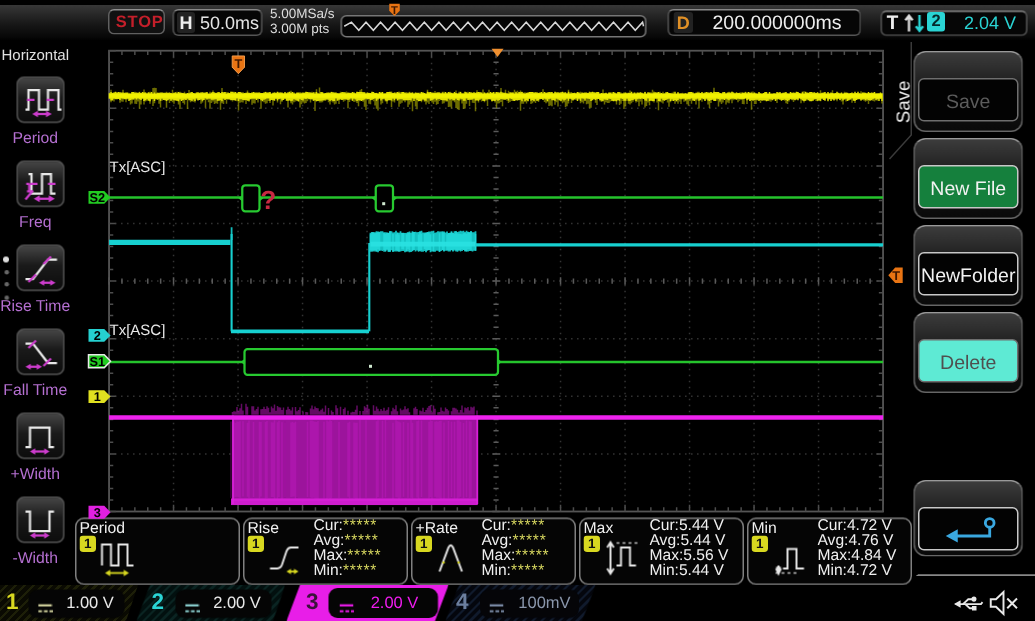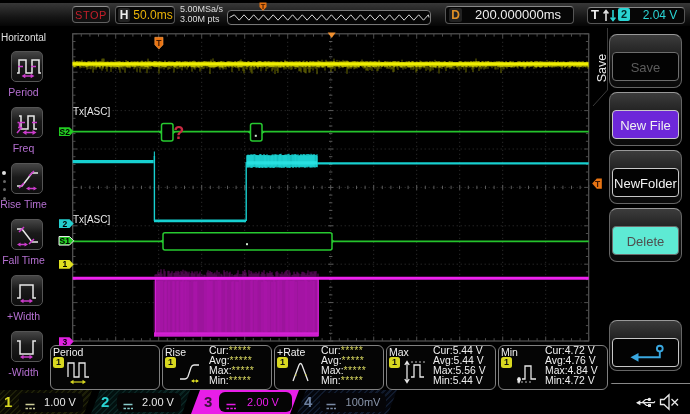--- a/index.html
+++ b/index.html
@@ -2,24 +2,24 @@
 <html><head><meta charset="utf-8">
 <style>
 html,body {margin:0;padding:0;background:#000;width:690px;height:414px;overflow:hidden}
 * {box-sizing:border-box;font-family:"Liberation Sans",sans-serif}
 div,span {will-change:transform}
 </style></head>
 <body>
 <div style="position:relative;width:690px;height:414px;background:#000">
 <div style="position:absolute;left:0;top:0;width:690px;height:28px;background:#000">
 <div style="position:absolute;left:0;top:3px;width:690px;height:23px;background:linear-gradient(#383838,#161616 60%,#050505)"></div>
-<div style="position:absolute;left:72px;top:6px;width:38px;height:17px;background:#111;border:1px solid #606060;border-top-color:#909090;border-radius:4px;text-align:center;line-height:17px;font-size:11px;font-weight:normal;color:#c41f2a;letter-spacing:0.5px">STOP</div>
+<div style="position:absolute;left:72px;top:6px;width:38px;height:17px;background:#111;border:1px solid #606060;border-top-color:#909090;border-radius:4px;text-align:right;line-height:17px;font-size:11px;font-weight:bold;color:#c41f2a;letter-spacing:0.5px">STOP</div>
 <div style="position:absolute;left:115px;top:6px;width:60px;height:18px;background:#060606;border:1px solid #555;border-top-color:#888;border-radius:4px"></div>
 <div style="position:absolute;left:118px;top:8px;width:12px;height:14px;background:#222;border-radius:2px;text-align:center;line-height:14px;font-size:12px;font-weight:bold;color:#eee">H</div>
-<div style="position:absolute;left:132px;top:7px;width:42px;height:16px;text-align:center;line-height:16px;font-size:12px;color:#eab308">50.0ms</div>
+<div style="position:absolute;left:132px;top:7px;width:42px;height:16px;text-align:center;line-height:16px;font-size:12px;color:#e5e5e5">50.0ms</div>
 <div style="position:absolute;left:180px;top:5px;font-size:9px;line-height:9.5px;color:#ddd">5.00MSa/s<br>3.00M pts</div>
 <div style="position:absolute;left:227px;top:10px;width:204px;height:15px;background:#050505;border:1px solid #777;border-radius:4px"></div>
 <svg width="690" height="28" style="position:absolute;left:0;top:0">
         <path d="M229.5,17.5 L234.3,14.8 L239.2,20.2 L244.0,14.8 L248.9,20.2 L253.7,14.8 L258.6,20.2 L263.4,14.8 L268.3,20.2 L273.2,14.8 L278.0,20.2 L282.9,14.8 L287.7,20.2 L292.6,14.8 L297.4,20.2 L302.3,14.8 L307.1,20.2 L312.0,14.8 L316.8,20.2 L321.7,14.8 L326.5,20.2 L331.4,14.8 L336.2,20.2 L341.1,14.8 L345.9,20.2 L350.8,14.8 L355.6,20.2 L360.5,14.8 L365.3,20.2 L370.2,14.8 L375.0,20.2 L379.9,14.8 L384.7,20.2 L389.6,14.8 L394.4,20.2 L399.3,14.8 L404.1,20.2 L409.0,14.8 L413.8,20.2 L418.7,14.8 L423.5,20.2 L428.4,14.8 L429,17.5" fill="none" stroke="#d8d8d8" stroke-width="1"></path>
         <path d="M259.5,2.5 h7 v4.6 l-3.5,3.6 l-3.5,-3.6 Z" fill="#e87413"></path>
         <text x="263" y="9" font-size="7.5" font-weight="bold" fill="#401800" text-anchor="middle">T</text>
       </svg>
 <div style="position:absolute;left:445px;top:6px;width:129px;height:18px;background:#060606;border:1px solid #555;border-top-color:#888;border-radius:4px"></div>
 <div style="position:absolute;left:449px;top:8px;width:13px;height:14px;background:#222;border-radius:2px;text-align:center;line-height:14px;font-size:12px;font-weight:bold;color:#e09026">D</div>
 <div style="position:absolute;left:463px;top:7px;width:110px;text-align:center;line-height:16px;font-size:13px;color:#eee">200.000000ms</div>
@@ -87,21 +87,21 @@
 <div style="position:absolute;left:3px;top:169px;width:3px;height:3px;border-radius:50%;background:#666"></div>
 </div>
 <div style="position:absolute;left:592px;top:28px;width:98px;height:356px;background:#000">
 <div style="position:absolute;left:-6px;top:33px;width:32px;height:14px;font-size:12.5px;color:#e8e8e8;transform:rotate(-90deg);transform-origin:center center;text-align:center">Save</div>
 <svg width="98" height="356" style="position:absolute;left:0;top:0">
         <path d="M15.5,0 V62 L1,78" fill="none" stroke="#3a3a3a" stroke-width="1"></path>
       </svg>
 <div style="position:absolute;left:16.5px;top:5.5px;width:73px;height:54px;background:linear-gradient(#3c3c3c,#141414 55%,#0a0a0a);border:1px solid #666;border-top-color:#999;border-radius:8px"></div>
 <div style="position:absolute;left:19.5px;top:23.8px;width:67px;height:29px;background:#030303;border:1px solid #6e6e6e;border-radius:4px;text-align:center;line-height:29px;font-size:13px;color:#5c5c5c">Save</div>
 <div style="position:absolute;left:16.5px;top:63.7px;width:73px;height:54px;background:linear-gradient(#3c3c3c,#141414 55%,#0a0a0a);border:1px solid #666;border-top-color:#999;border-radius:8px"></div>
-<div style="position:absolute;left:19.5px;top:82.0px;width:67px;height:29px;background:#6d28d9;border:1px solid #c8c8c8;border-radius:4px;text-align:center;line-height:29px;font-size:13px;color:#f2f2f2">New File</div>
+<div style="position:absolute;left:19.5px;top:82.0px;width:67px;height:29px;background:#15803d;border:1px solid #c8c8c8;border-radius:4px;text-align:center;line-height:29px;font-size:13px;color:#f2f2f2">New File</div>
 <div style="position:absolute;left:16.5px;top:121.9px;width:73px;height:54px;background:linear-gradient(#3c3c3c,#141414 55%,#0a0a0a);border:1px solid #666;border-top-color:#999;border-radius:8px"></div>
 <div style="position:absolute;left:19.5px;top:140.2px;width:67px;height:29px;background:#030303;border:1px solid #c8c8c8;border-radius:4px;text-align:center;line-height:29px;font-size:13px;color:#f2f2f2">NewFolder</div>
 <div style="position:absolute;left:16.5px;top:180.1px;width:73px;height:54px;background:linear-gradient(#3c3c3c,#141414 55%,#0a0a0a);border:1px solid #666;border-top-color:#999;border-radius:8px"></div>
 <div style="position:absolute;left:19.5px;top:198.4px;width:67px;height:29px;background:#5eead4;border:1px solid #6e6e6e;border-radius:4px;text-align:center;line-height:29px;font-size:13px;color:#4f4f4f">Delete</div>
 <div style="position:absolute;left:16.5px;top:292.4px;width:73px;height:51px;background:linear-gradient(#3c3c3c,#141414 55%,#0a0a0a);border:1px solid #666;border-top-color:#999;border-radius:8px"></div>
 <div style="position:absolute;left:19.5px;top:310px;width:67px;height:29px;background:#030303;border:1px solid #c8c8c8;border-radius:4px"></div>
 <svg width="69" height="31" style="position:absolute;left:20px;top:310px">
         <circle cx="47.8" cy="10.6" r="2.9" fill="none" stroke="#3aa8e0" stroke-width="1.9"></circle>
         <path d="M47.8,13.5 V19.3 H26" fill="none" stroke="#3aa8e0" stroke-width="1.9"></path>
         <path d="M26.5,14.9 L18.5,19.3 L26.5,23.7 Z" fill="#3aa8e0"></path>

